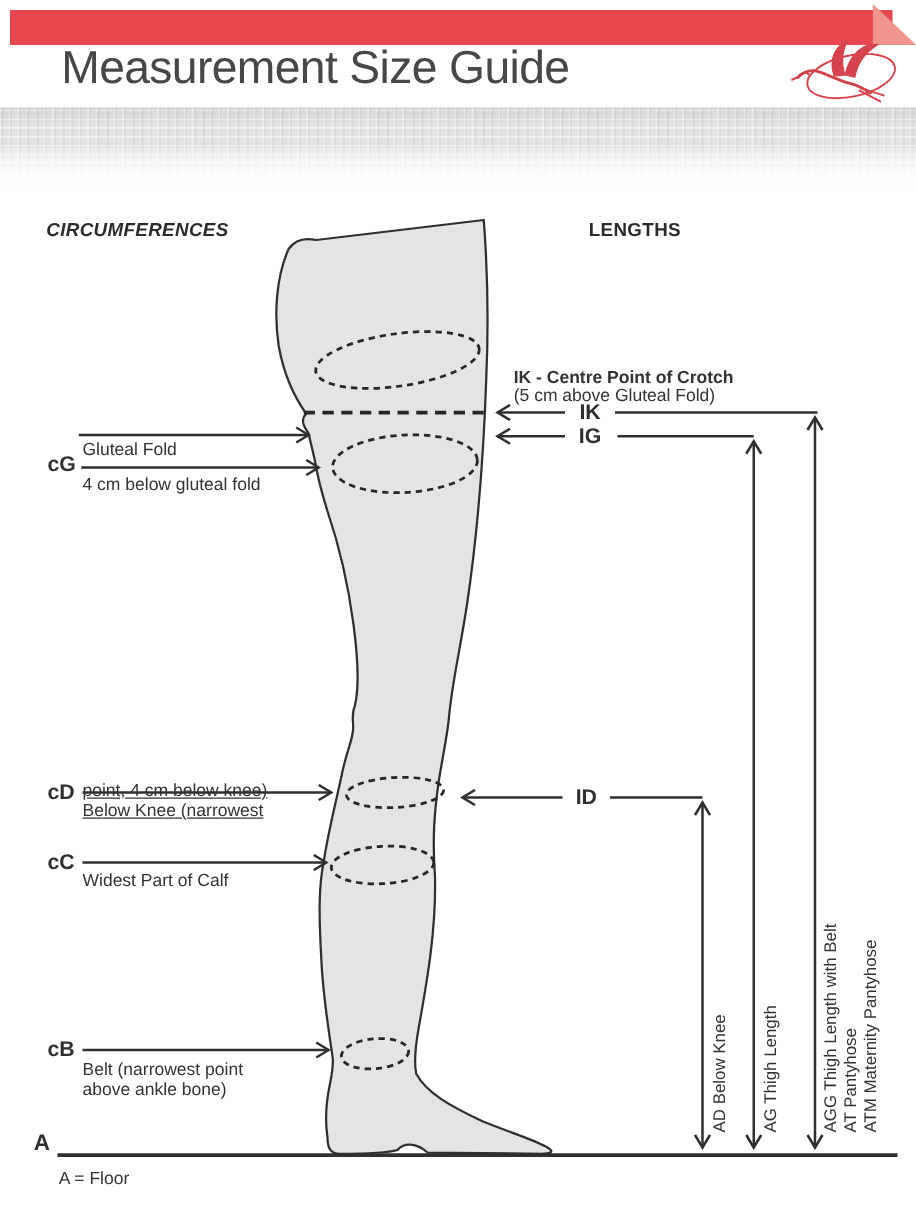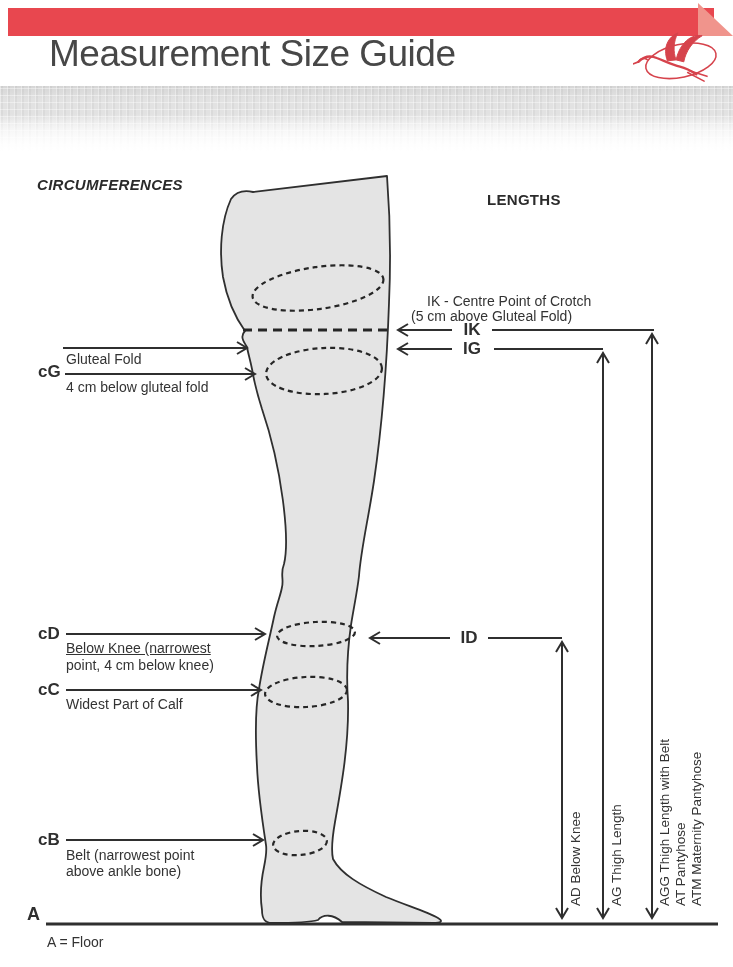--- a/index.html
+++ b/index.html
@@ -124,41 +124,41 @@
     <line class="arr" x1="488" y1="638" x2="562" y2="638"></line>
 
     <line class="arr" x1="562" y1="642" x2="562" y2="918" marker-start="url(#ah)" marker-end="url(#ah)"></line>
     <line class="arr" x1="603" y1="353" x2="603" y2="918" marker-start="url(#ah)" marker-end="url(#ah)"></line>
     <line class="arr" x1="652" y1="334" x2="652" y2="918" marker-start="url(#ah)" marker-end="url(#ah)"></line>
 
     <line class="thick" x1="46" y1="924" x2="718" y2="924"></line>
   </svg>
 
   <div class="heading" style="left:37px; top:176px;font-style:italic;">CIRCUMFERENCES</div>
-  <div class="heading" style="left:487px; top:176px;margin-top:15px;">LENGTHS</div>
+  <div class="heading" style="left:471px; top:176px;">LENGTHS</div>
 
   <div class="code" style="left:38px; top:362px;">cG</div>
   <div class="lbl" style="left:66px; top:351px;">Gluteal Fold</div>
   <div class="lbl" style="left:66px; top:379px;">4 cm below gluteal fold</div>
 
   <div class="code" style="left:38px; top:624px;">cD</div>
   <div class="lbl" style="left:66px; top:640px;text-decoration:underline;">Below Knee (narrowest</div>
-  <div class="lbl" style="left:66px; top:657px;">point, 4 cm below knee)</div>
+  <div class="lbl" style="left:66px; top:624px;text-decoration:underline;">point, 4 cm below knee)</div>
 
   <div class="code" style="left:38px; top:680px;">cC</div>
   <div class="lbl" style="left:66px; top:696px;">Widest Part of Calf</div>
 
   <div class="code" style="left:38px; top:830px;">cB</div>
   <div class="lbl" style="left:66px; top:847px;">Belt (narrowest point</div>
   <div class="lbl" style="left:66px; top:863px;">above ankle bone)</div>
 
   <div class="code" style="left:27px; top:904px; font-size:18px;">A</div>
   <div class="lbl" style="left:47px; top:934px;">A = Floor</div>
 
-  <div class="lbl" style="left:427px; top:293px;">IK - Centre Point of Crotch</div>
+  <div class="lbl" style="left:411px; top:293px;font-weight:bold;">IK - Centre Point of Crotch</div>
   <div class="lbl" style="left:411px; top:308px;">(5 cm above Gluteal Fold)</div>
 
   <div class="code-mid" style="left:450px; top:320px;">IK</div>
   <div class="code-mid" style="left:450px; top:339px;">IG</div>
   <div class="code-mid" style="left:447px; top:628px;">ID</div>
 
   <div class="rot" style="left:568px; top:906px;">AD Below Knee</div>
   <div class="rot" style="left:609px; top:906px;">AG Thigh Length</div>
   <div class="rot" style="left:657px; top:906px;">AGG Thigh Length with Belt</div>
   <div class="rot" style="left:673px; top:906px;">AT Pantyhose</div>

